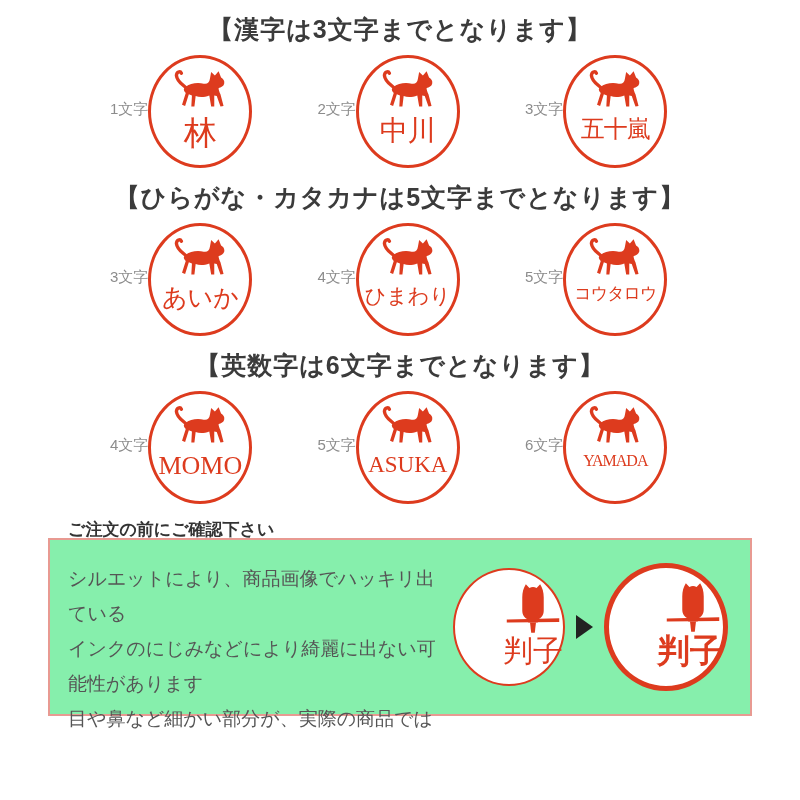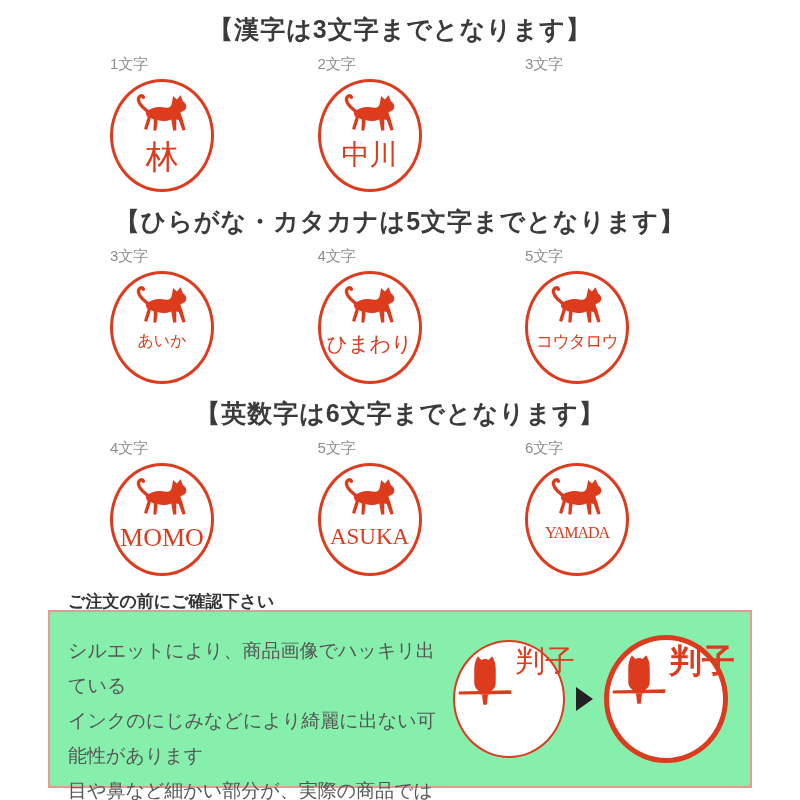--- a/index.html
+++ b/index.html
@@ -11,44 +11,44 @@
     --arrow:#222222;
   }
   *{box-sizing:border-box}
   html,body{margin:0;padding:0}
   body{background:#fff;font-family:"Liberation Sans","DejaVu Sans",sans-serif}
   .page{width:800px;height:800px;background:#ffffff;position:relative;overflow:hidden;margin:0 auto}
 
   .sec{padding-top:13px}
   .sec-title{margin:0;text-align:center;font-size:25px;font-weight:700;color:var(--title);letter-spacing:1px}
   .stamp-row{width:580px;margin:9px auto 0;display:flex;justify-content:space-between}
-  .stamp-col{width:165px;display:flex;flex-direction:column;align-items:flex-start}
+  .stamp-col{width:165px;display:flex;flex-direction:row;align-items:center}
   .char-label{font-size:15px;color:var(--label);margin-bottom:5px}
   .stamp-circle{width:104px;height:113px;border:3px solid var(--red);border-radius:50%;
     display:flex;flex-direction:column;align-items:center;padding-top:10px}
   .cat-svg{width:62px;height:45px;color:var(--red);flex:none}
   .stamp-name{color:var(--red);line-height:1;margin-top:4px;white-space:nowrap}
   .serif{font-family:"Liberation Serif","DejaVu Serif",serif}
   .nm-34{font-size:33px}
   .nm-29{font-size:28px}
   .nm-25{font-size:24px;letter-spacing:-1px}
-  .nm-26{font-size:16px}
+  .nm-26{font-size:25px}
   .nm-21{font-size:21px}
   .nm-18{font-size:17px;letter-spacing:-1px}
   .nm-s26{font-size:26px}
   .nm-s23{font-size:23px}
   .nm-s20{font-size:16px;letter-spacing:-1px}
 
   .note-box{width:704px;height:178px;margin:34px auto 0;border:2px solid var(--note-border);
     background:#86efac;display:flex;align-items:center;padding:0 22px 0 18px}
   .note-text{width:400px}
   .note-heading{margin:0 0 20px 0;font-size:17px;font-weight:700;color:#333}
   .note-line{margin:0;font-size:19px;color:var(--body);line-height:1.85}
   .note-stamps{display:flex;align-items:center;margin-left:auto;gap:11px}
-  .owl-stamp{border:2.5px solid var(--red);border-radius:50%;display:flex;flex-direction:row;align-items:flex-start;background:#fff}
+  .owl-stamp{border:2.5px solid var(--red);border-radius:50%;display:flex;flex-direction:column;align-items:flex-end;background:#fff}
   .owl-a{width:112px;height:118px;padding-top:6px}
   .owl-b{width:124px;height:128px;border-width:5px;padding-top:7px}
   .owl-svg{width:60px;height:62px;color:var(--red);flex:none}
   .owl-name{color:var(--red);line-height:1;font-size:30px;margin-top:-2px;white-space:nowrap}
   .owl-b .owl-name{font-size:33px;font-weight:700;margin-top:-3px}
   .arrow{width:0;height:0;border-left:17px solid var(--arrow);border-top:12px solid transparent;border-bottom:12px solid transparent}
 </style>
 </head>
 <body>
 
@@ -107,20 +107,26 @@
         <div class="char-label">2文字</div>
         <div class="stamp-circle">
           <svg class="cat-svg">
               <use href="#cat-symbol"></use>
             </svg>
           <div class="stamp-name serif nm-29">中川</div>
         </div>
       </div>
       <div class="stamp-col">
         <div class="char-label">3文字</div>
+        <div class="stamp-circle">
+          <svg class="cat-svg">
+              <use href="#cat-symbol"></use>
+            </svg>
+          <div class="stamp-name serif nm-25">五十嵐</div>
+        </div>
       </div>
     </div>
   </section>
 
   <section class="sec">
     <h2 class="sec-title">【ひらがな・カタカナは5文字までとなります】</h2>
     <div class="stamp-row">
       <div class="stamp-col">
         <div class="char-label">3文字</div>
         <div class="stamp-circle">

